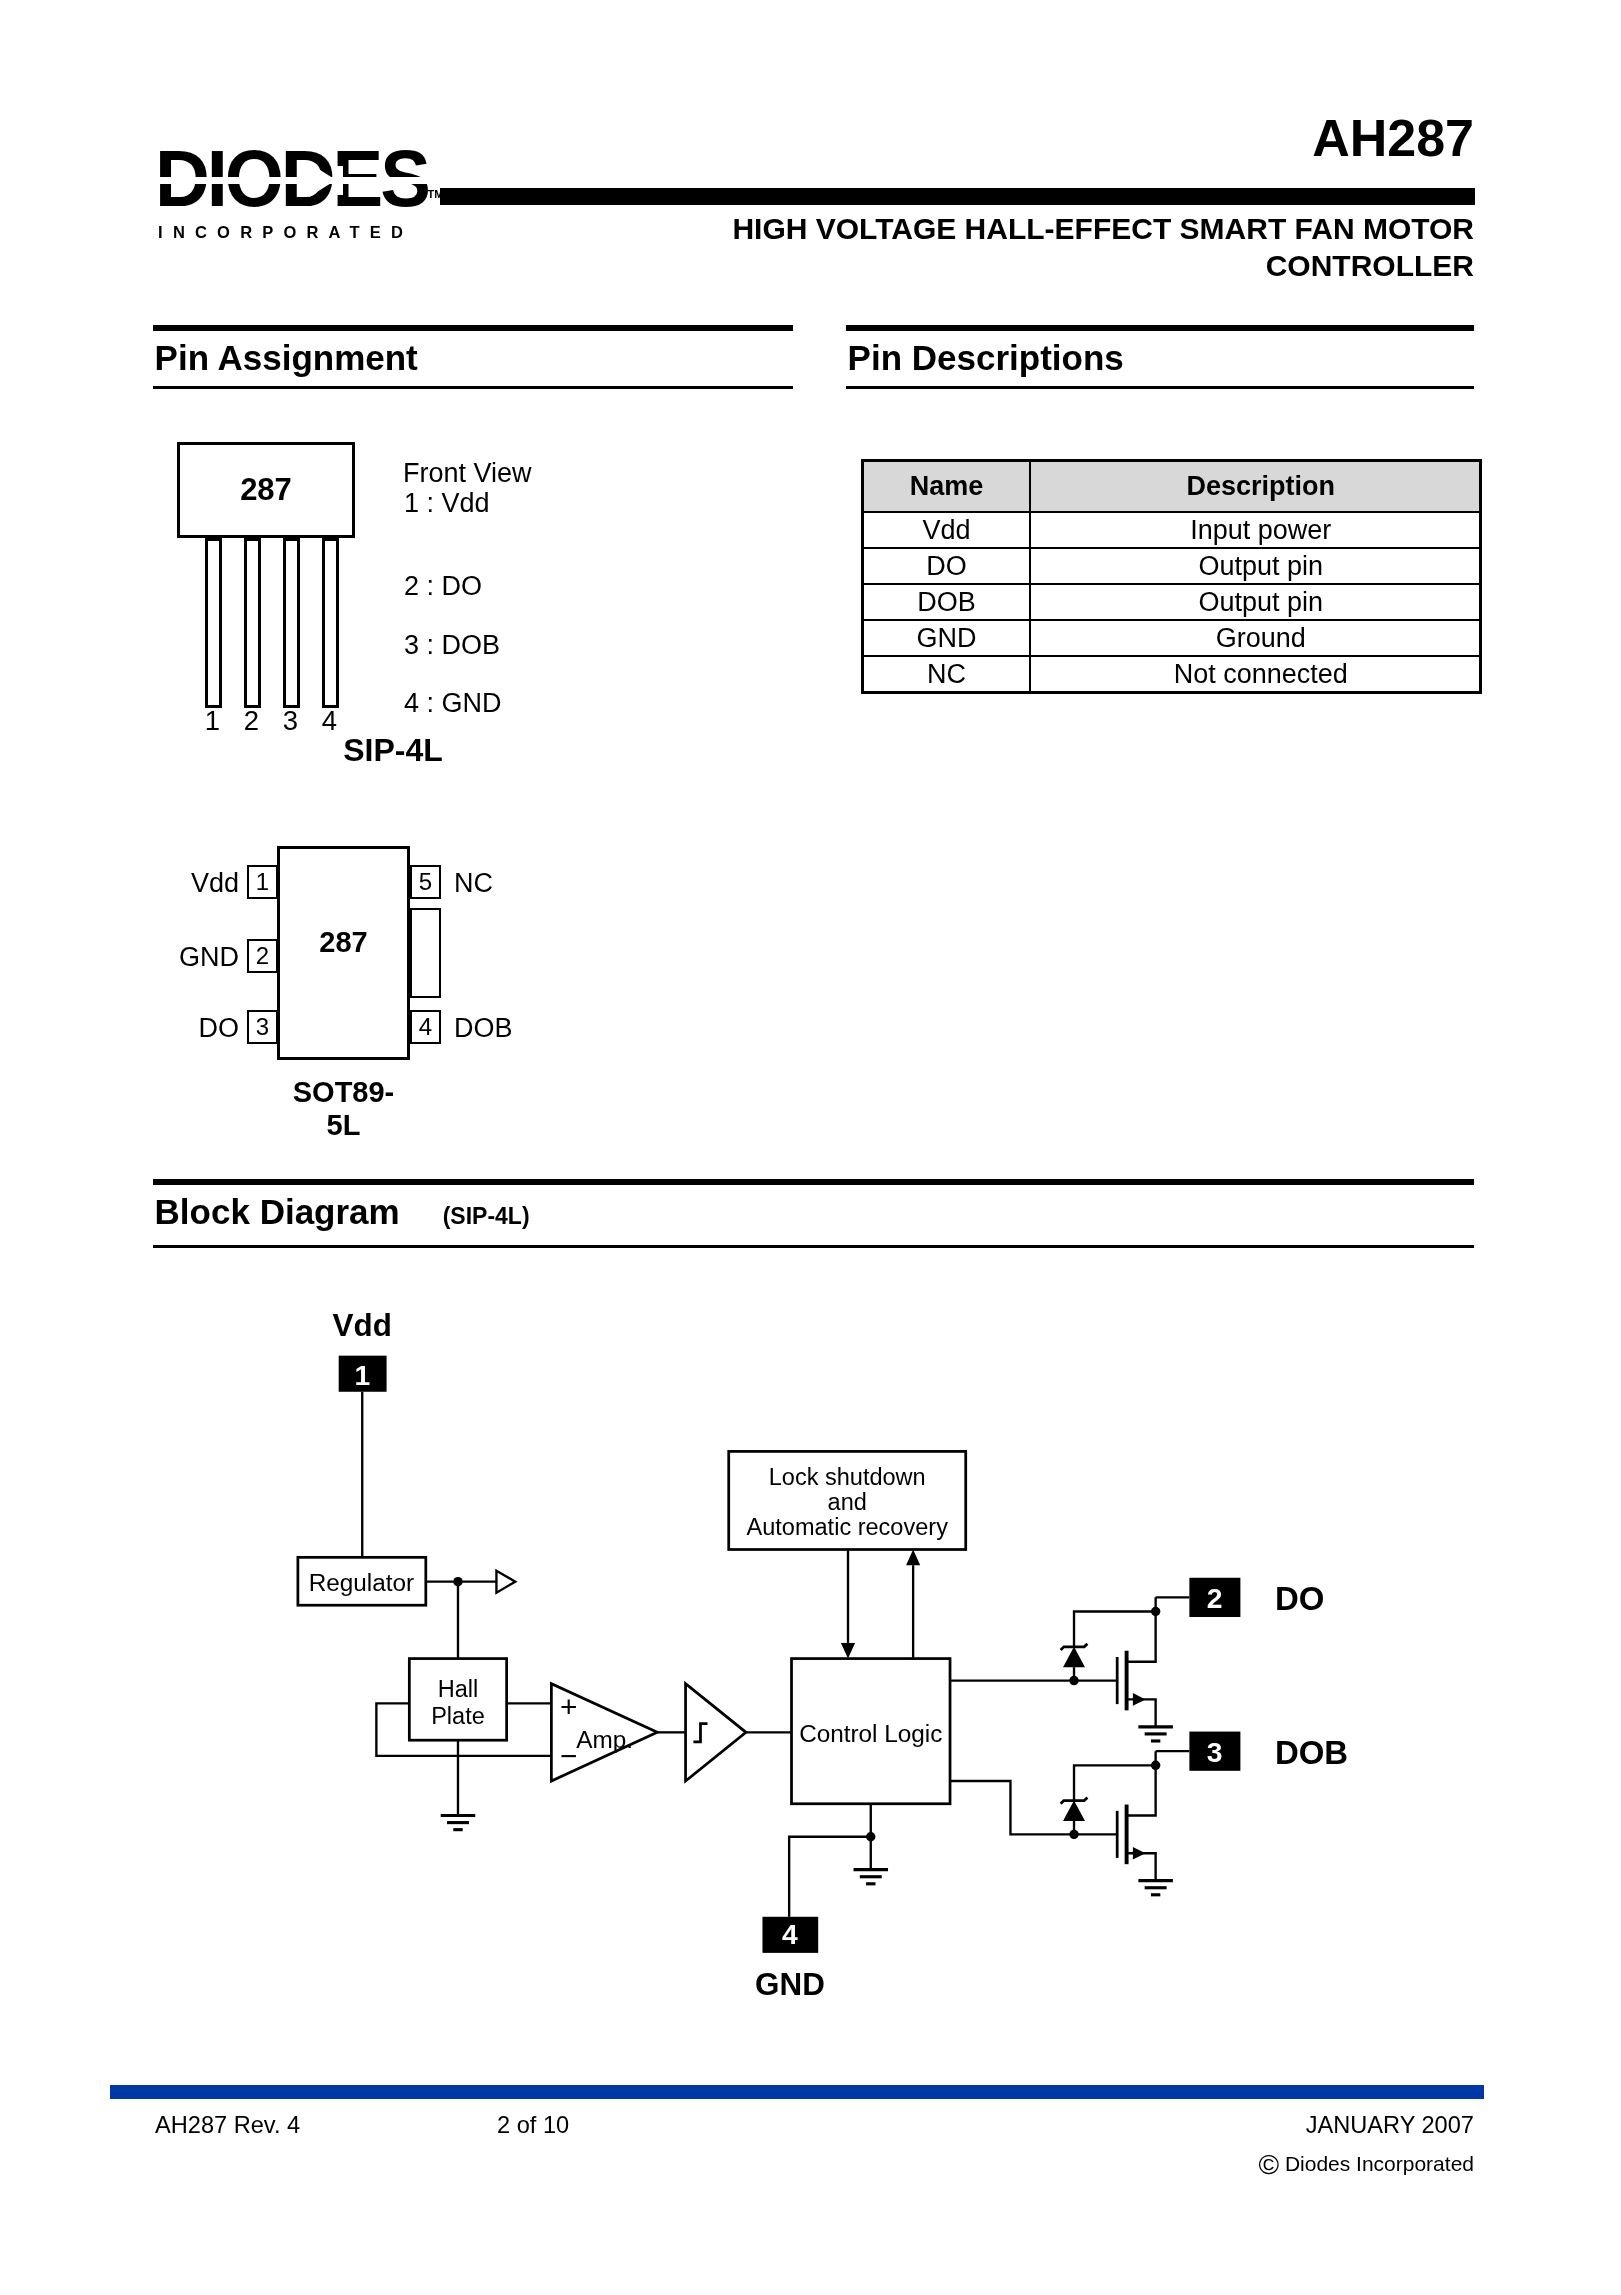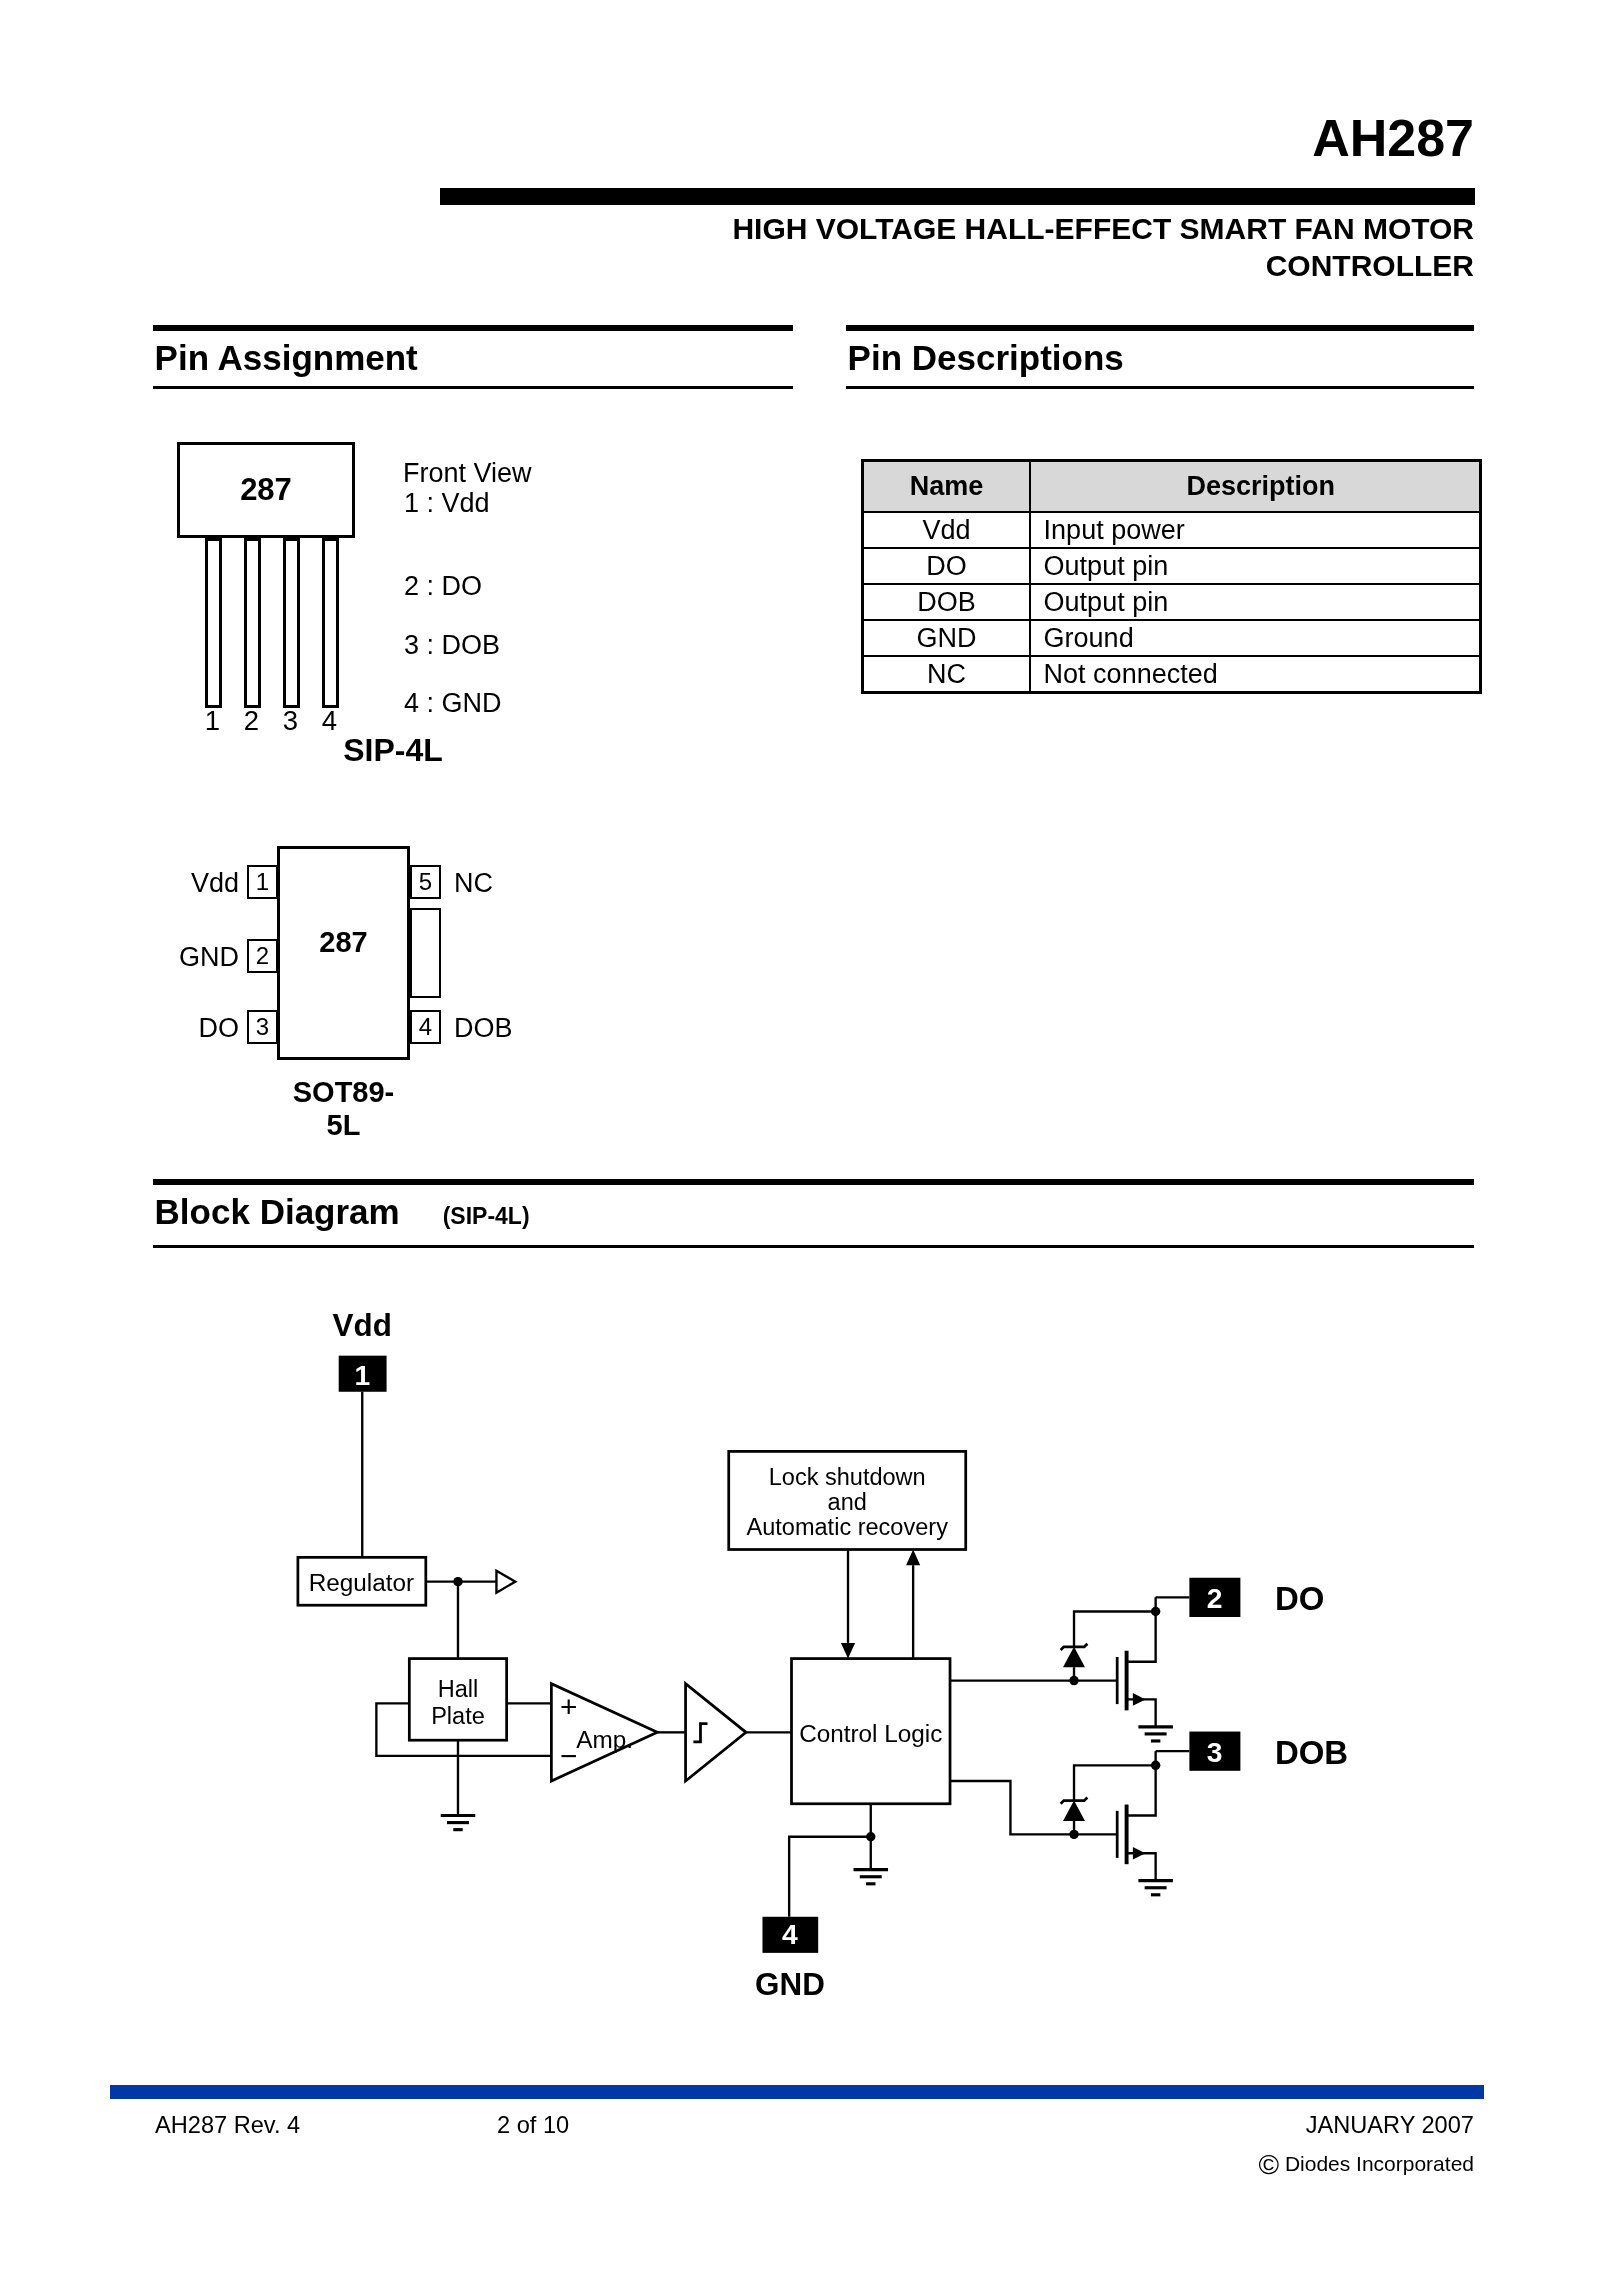--- a/index.html
+++ b/index.html
@@ -42,21 +42,21 @@
   .front-view{left:403px;top:458px;font-size:27px;}
   .sip-pinlist div{position:absolute;left:404px;font-size:27px;}
 
   
   .pin-table{left:861px;top:459px;width:621px;}
   .pin-table table{border-collapse:collapse;width:100%;border:3.1px solid #000;}
   .pin-table th,.pin-table td{border:2.4px solid #000;font-size:27px;}
   .pin-table th{height:47px;background:#d8d8d8;font-weight:bold;}
   .pin-table td{height:32px;}
   .pin-table .c-name{width:163px;text-align:center;}
-  .pin-table .c-desc{text-align:left;padding-left:12.6px;}
+  .pin-table .c-desc{text-align:center;padding-left:12.6px;}
 
   
   .sot-body{left:277px;top:846px;width:133px;height:214px;border:3.1px solid #000;box-sizing:border-box;}
   .sot-chip-label{left:277px;top:926px;width:133px;text-align:center;font-size:29px;font-weight:bold;}
   .sot-pin{width:31px;height:34px;border:2.4px solid #000;box-sizing:border-box;background:#fff;
     display:flex;align-items:center;justify-content:center;font-size:24px;}
   .sot-tab{left:410px;top:908px;width:31px;height:90px;border:2.4px solid #000;box-sizing:border-box;background:#fff;}
   .sot-lbl{font-size:27px;}
   .sot-lbl-l{left:137px;width:102px;text-align:right;}
   .sot-caption{left:277px;top:1076px;width:133px;text-align:center;font-size:29px;font-weight:bold;}
@@ -73,20 +73,30 @@
   .foot-right{right:148px;top:2112px;text-align:right;}
   .foot-site{left:497px;top:2148px;width:628px;text-align:center;font-weight:bold;font-size:24px;}
   .foot-copy{right:148px;top:2149px;font-size:21px;}
   .foot-copy .csym{font-size:28px;vertical-align:-3.1px;}
 </style>
 </head>
 <body>
 
 <div class="page">
 
+  <div class="abs logo">
+    <span class="logo-mark">
+      <span class="logo-word">DIODES</span>
+      <span class="logo-stripe"></span>
+      <span class="logo-arrow"></span>
+      <span class="logo-slot"></span>
+      <span class="logo-tm">TM</span>
+    </span>
+    <div class="logo-sub">INCORPORATED</div>
+  </div>
 
   <div class="abs part-number">AH287</div>
   <div class="abs header-bar"></div>
   <div class="abs subtitle">
     <div>HIGH VOLTAGE HALL-EFFECT SMART FAN MOTOR</div>
     <div>CONTROLLER</div>
   </div>
 
   <div class="abs sec sec-pin-assign">
     <h2>Pin Assignment</h2>

